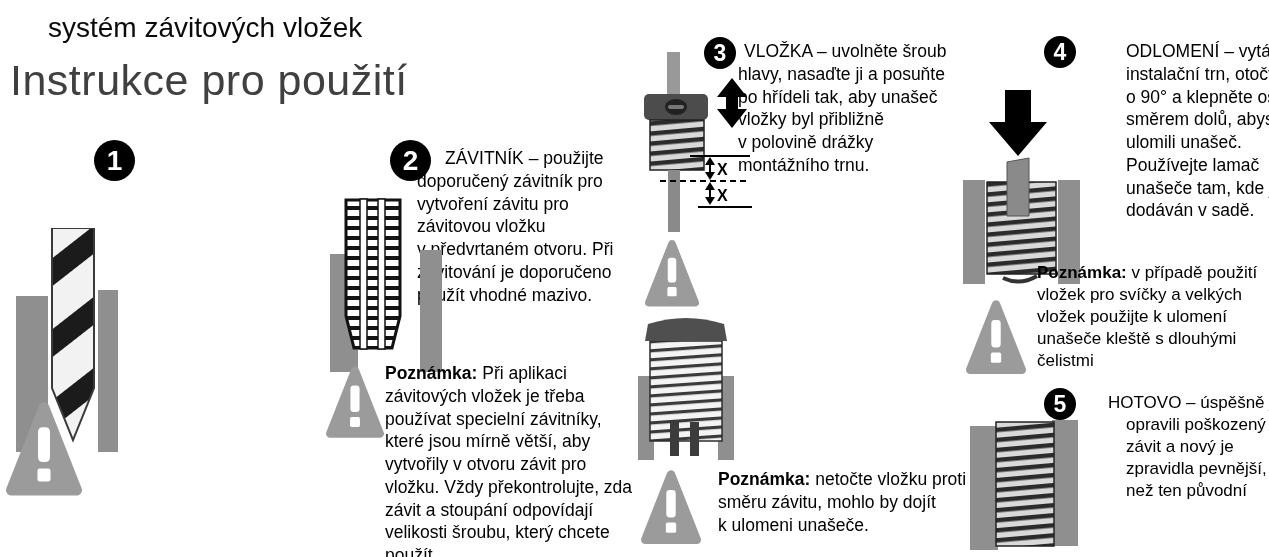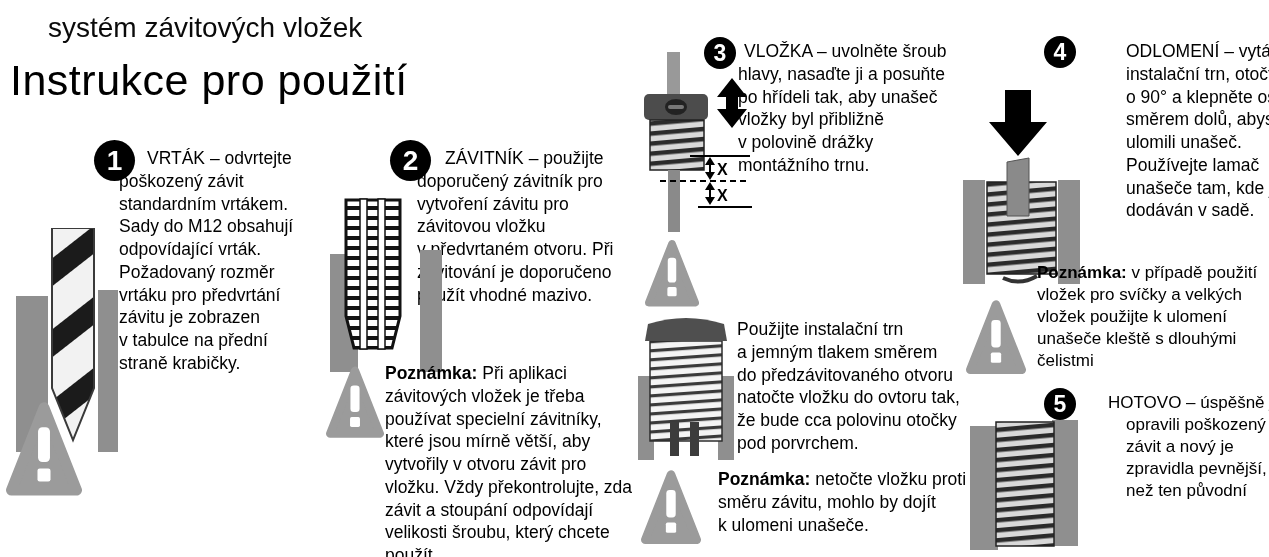--- a/index.html
+++ b/index.html
@@ -1,20 +1,20 @@
 <!DOCTYPE html>
 <html><head>
 <meta charset="utf-8">
 <style>
   * { margin:0; padding:0; box-sizing:border-box; }
   html,body { background:#fff; }
   body { font-family:"Liberation Sans","DejaVu Sans",sans-serif; }
   .page { position:relative; width:1269px; height:557px; background:#ffffff; overflow:hidden; color:#000; }
   .subtitle { position:absolute; left:48px; top:12px; font-size:28px; color:#0a0a0a; }
-  .main-title { position:absolute; left:10px; top:56px; font-size:43px; color:#000000; letter-spacing:0.5px; }
+  .main-title { position:absolute; left:10px; top:56px; font-size:43px; color:#404040; letter-spacing:0.5px; }
   .badge { position:absolute; background:#000; color:#fff; border-radius:50%;
            display:flex; align-items:center; justify-content:center; font-weight:bold; }
   .badge-lg { width:41px; height:41px; font-size:28px; }
   .badge-sm { width:32px; height:32px; font-size:23px; }
   .stext { position:absolute; font-size:17.5px; line-height:1.3; color:#000; }
   .stitle { font-weight:normal; }
   .nlabel { font-weight:bold; }
   .illu { position:absolute; }
 </style>
 </head>
@@ -46,24 +46,20 @@
         <rect width="16" height="3.2" fill="#3a3a3a"></rect>
       </pattern>
     </defs>
   </svg>
 
   <div class="subtitle">systém závitových vložek</div>
   <div class="main-title">Instrukce pro použití</div>
 
   <div class="badge badge-lg" style="left:94px;top:140px">
     <span>1</span>
-  </div>
-  <div class="stext" style="left:119px;top:147px;width:200px;text-indent:28px">
-    <b class="stitle">VRTÁK</b>
-    <span>– odvrtejte poškozený závit standardním vrtákem. Sady do M12 obsahují odpovídající vrták. Požadovaný rozměr vrtáku pro předvrtání závitu je zobrazen v&nbsp;tabulce na přední straně krabičky.</span>
   </div>
   <svg class="illu" style="left:0;top:228px" width="118" height="224" viewBox="0 0 118 224">
     <rect x="16" y="68" width="32" height="156" fill="#8f8f8f"></rect>
     <rect x="98" y="62" width="20" height="162" fill="#8f8f8f"></rect>
     <path d="M52 0 L94 0 L94 160 L73 212 L52 160 Z" fill="url(#drillp)" stroke="#3a3a3a" stroke-width="2"></path>
   </svg>
   <svg class="illu" style="left:6px;top:400px" width="76" height="100" viewBox="0 0 70 92">
       <use href="#warn"></use>
     </svg>
 
@@ -123,23 +119,20 @@
     </svg>
   <svg class="illu" style="left:638px;top:314px" width="96" height="148" viewBox="0 0 96 148">
     <rect x="0" y="62" width="16" height="84" fill="#8f8f8f"></rect>
     <rect x="80" y="62" width="16" height="84" fill="#8f8f8f"></rect>
     <rect x="16" y="62" width="64" height="84" fill="#fff"></rect>
     <rect x="12" y="27" width="72" height="100" fill="url(#coillight)" stroke="#2e2e2e" stroke-width="1.5"></rect>
     <rect x="32" y="108" width="9" height="34" fill="#3c3c3c"></rect>
     <rect x="52" y="108" width="9" height="34" fill="#3c3c3c"></rect>
     <path d="M10 10 Q48 -2 86 10 L89 27 L7 27 Z" fill="#4f4f4f"></path>
   </svg>
-  <div class="stext" style="left:737px;top:318px;width:228px">
-    <span>Použijte instalační trn a&nbsp;jemným tlakem směrem do&nbsp;předzávitovaného otvoru natočte vložku do ovtoru tak, že bude cca polovinu otočky pod porvrchem.</span>
-  </div>
   <svg class="illu" style="left:641px;top:464px" width="60" height="88" viewBox="0 0 70 92">
       <use href="#warn"></use>
     </svg>
   <div class="stext" style="left:718px;top:468px;width:256px">
     <b class="nlabel">Poznámka:</b>
     <span>netočte vložku proti směru závitu, mohlo by dojít k&nbsp;ulomeni unašeče.</span>
   </div>
 
   <div class="badge badge-sm" style="left:1044px;top:36px">
     <span>4</span>

